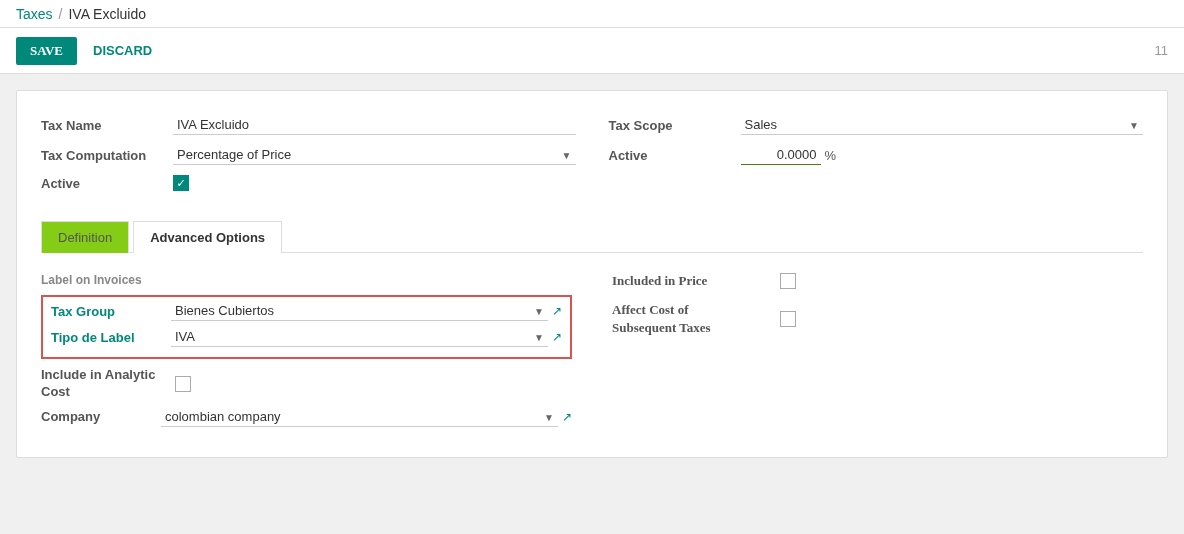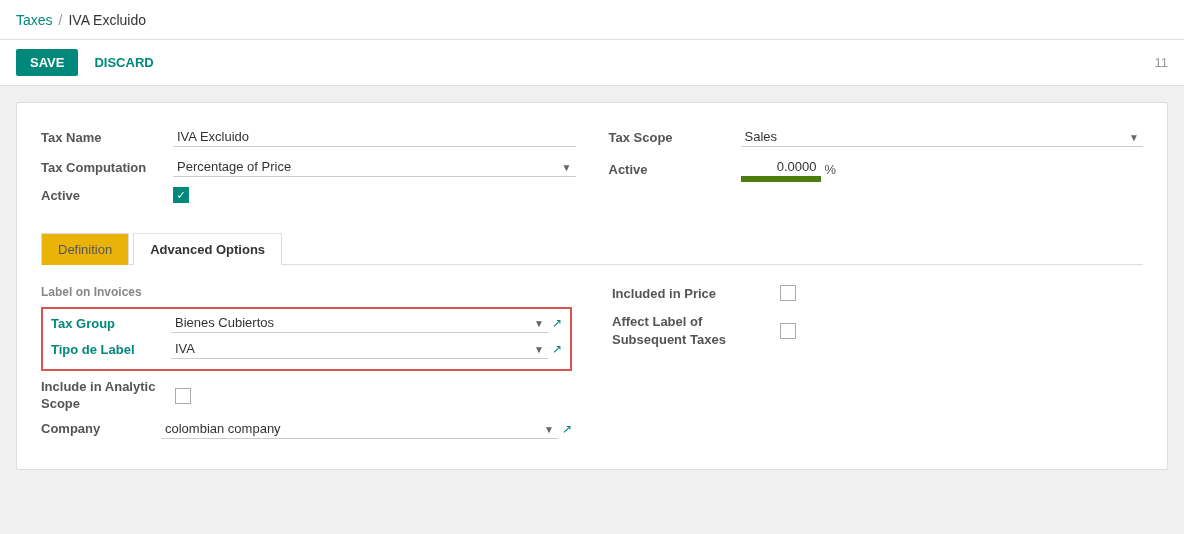--- a/index.html
+++ b/index.html
@@ -4,21 +4,21 @@
   <style>
     * { box-sizing: border-box; margin: 0; padding: 0; }
     body { font-family: 'Segoe UI', Arial, sans-serif; font-size: 13px; background: #f0f0f0; color: #333; }
 
     .top-bar {
       display: flex;
       align-items: center;
       background: #fff;
       border-bottom: 1px solid #ddd;
       padding: 0 16px;
-      height: 40px;
+      height: 28px;
     }
     .breadcrumb {
       display: flex;
       align-items: center;
       gap: 6px;
       font-size: 14px;
       color: #666;
     }
     .breadcrumb .taxes-link {
       color: #00897b;
@@ -40,20 +40,21 @@
     .btn-save {
       background: #00897b;
       color: #fff;
       border: none;
       padding: 6px 14px;
       font-size: 13px;
       font-weight: 600;
       cursor: pointer;
       border-radius: 2px;
       text-transform: uppercase;
+      font-family: Liberation Serif, serif;
     }
     .btn-discard {
       background: none;
       color: #00897b;
       border: none;
       font-size: 13px;
       font-weight: 600;
       cursor: pointer;
       text-transform: uppercase;
       padding: 6px 8px;
@@ -134,21 +135,21 @@
     }
 
     .amount-wrapper {
       display: flex;
       align-items: center;
       gap: 4px;
       flex: 1;
     }
     .amount-input {
       border: none;
-      border-bottom: 6px solid #4d7c0f;
+      border-bottom: 1px solid #4d7c0f;
       outline: none;
       font-size: 13px;
       padding: 2px 4px;
       width: 80px;
       color: #333;
       background: transparent;
       text-align: right;
     }
     .amount-unit {
       color: #555;
@@ -188,21 +189,21 @@
       margin-bottom: 20px;
     }
     .tab {
       padding: 8px 16px;
       font-size: 13px;
       cursor: pointer;
       border: 1px solid transparent;
       border-bottom: none;
       margin-bottom: -1px;
       color: #555;
-      background: #eab308;
+      background: #84cc16;
       border-color: #ddd;
       margin-right: 4px;
     }
     .tab.active {
       background: #fff;
       color: #333;
       font-weight: 600;
       border-color: #ddd;
       border-bottom-color: #fff;
     }
@@ -256,20 +257,21 @@
       color: #00897b;
       cursor: pointer;
       font-size: 12px;
     }
 
     .right-section-row {
       display: flex;
       align-items: center;
       gap: 8px;
       margin-bottom: 12px;
+      font-family: Liberation Serif, serif;
     }
     .right-section-label {
       font-size: 13px;
       color: #555;
       font-weight: 600;
       min-width: 160px;
     }
     .left-bottom-rows { margin-top: 8px; }
   </style>
 </head>
@@ -371,21 +373,21 @@
                 <span class="select-arrow">▼</span>
               </div>
               <span class="external-icon">↗</span>
             </div>
           </div>
         </div>
 
         <div class="field-row left-bottom-rows">
           <span class="field-row-label dark" style="white-space:normal; line-height:1.3;">
             <span>Include in Analytic</span><br>
-            <span>Scope</span>
+            <span>Cost</span>
           </span>
           <div class="checkbox-empty"></div>
         </div>
 
         <div class="field-row">
           <span class="field-row-label dark">Company</span>
           <div class="field-with-icon">
             <div class="select-wrapper" style="flex:1">
               <select class="field-select">
                 <option>colombian company</option>
@@ -399,21 +401,21 @@
 
       <div class="right-col">
 
         <div class="right-section-row">
           <span class="right-section-label">Included in Price</span>
           <div class="checkbox-empty"></div>
         </div>
 
         <div class="right-section-row">
           <span class="right-section-label" style="white-space:normal; line-height:1.4;">
-            <span>Affect Label of</span><br>
+            <span>Affect Cost of</span><br>
             <span>Subsequent Taxes</span>
           </span>
           <div class="checkbox-empty"></div>
         </div>
       </div>
 
     </div>
   </div>
 </div>
 

